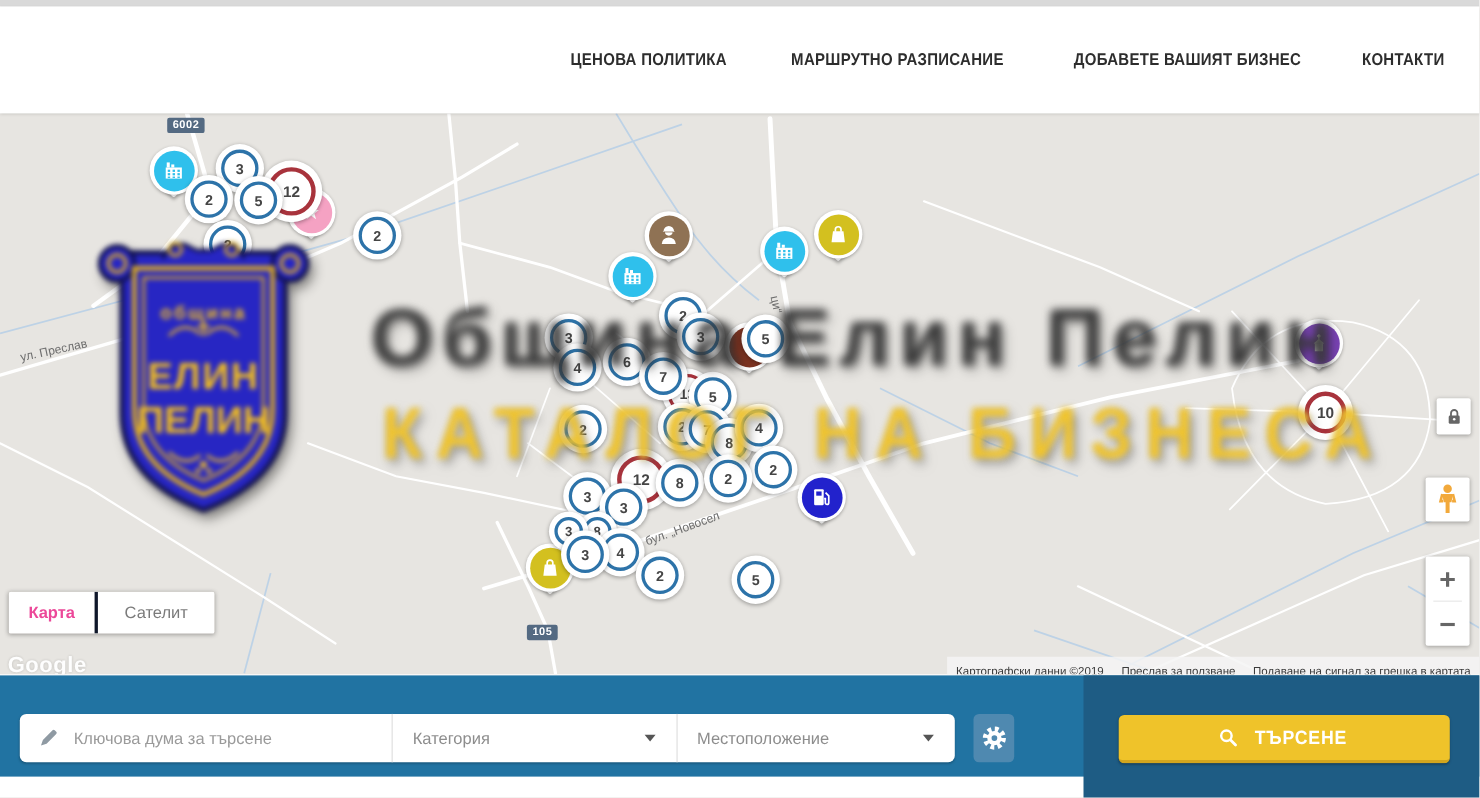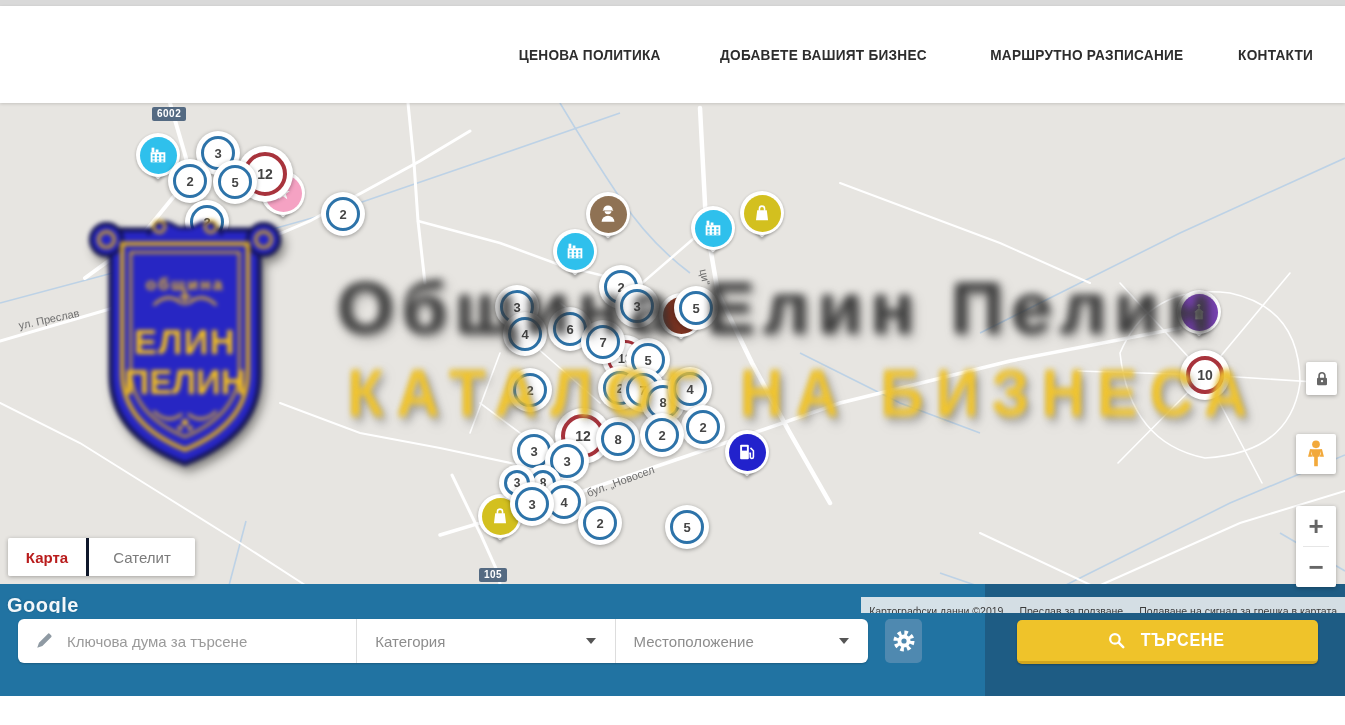--- a/index.html
+++ b/index.html
@@ -51,38 +51,38 @@
     color:#3a3a3a;letter-spacing:8px;white-space:nowrap;filter:blur(4px) drop-shadow(3px 4px 4px rgba(0,0,0,.35));
     pointer-events:none;}
   .wm-subtitle{position:absolute;left:347px;top:252px;z-index:6;font-size:66px;font-weight:700;
     color:#f0c42e;letter-spacing:13px;white-space:nowrap;transform:scaleX(.92);transform-origin:left;
     filter:blur(3px) drop-shadow(4px 5px 4px rgba(80,80,80,.55));pointer-events:none;}
   
   .maptype{position:absolute;left:8px;top:435px;display:flex;z-index:8;
     box-shadow:0 1px 4px rgba(0,0,0,.3);border-radius:2px;overflow:hidden;}
   .maptype-btn{height:38px;background:#fff;display:flex;align-items:center;justify-content:center;
     font-size:15px;cursor:pointer;}
-  .maptype-btn.active{width:78px;font-weight:700;color:#b91c1c;}
+  .maptype-btn.active{width:78px;font-weight:700;color:#ec4899;}
   .maptype-btn.inactive{width:106px;color:#7b7b7b;border-left:3px solid #0f172a;}
   .google-logo{position:absolute;left:7px;top:491px;z-index:8;font-size:20px;font-weight:700;
     color:#fff;letter-spacing:.5px;opacity:.95;text-shadow:0 0 3px rgba(0,0,0,.18);cursor:pointer;}
   .ctl-box{position:absolute;background:#fff;box-shadow:0 1px 4px rgba(0,0,0,.3);border-radius:2px;z-index:8;
     display:flex;align-items:center;justify-content:center;cursor:pointer;}
   .ctl-lock{left:1306px;top:259px;width:31px;height:33px;}
   .ctl-pegman{left:1296px;top:331px;width:40px;height:40px;}
   .ctl-zoom{left:1296px;top:403px;width:40px;height:81px;flex-direction:column;padding:0;}
   .zoom-btn{width:40px;height:40px;display:flex;align-items:center;justify-content:center;
     font-size:26px;font-weight:700;color:#666;cursor:pointer;line-height:1;}
   .zoom-divider{width:26px;height:1px;background:#e6e6e6;}
   .attribution{position:absolute;right:0;bottom:0;height:16px;z-index:8;display:flex;align-items:center;
     gap:0;background:rgba(245,245,245,.85);font-size:10.5px;color:#3b3b3b;}
   .attribution span{padding:0 8px;white-space:nowrap;margin-top:12px;}
   .attribution .attr-link{cursor:pointer;}
   
-  .bottom-bar{position:absolute;left:0;top:584px;width:1345px;height:112px;background:#2173a2;}
+  .bottom-bar{position:absolute;left:0;top:614px;width:1345px;height:92px;background:#2173a2;}
   .bar-right-panel{position:absolute;right:0;top:0;width:360px;height:112px;background:#1e5c84;}
   .search-group{position:absolute;left:18px;top:35px;width:850px;height:44px;background:#fff;
     border-radius:6px;display:flex;box-shadow:0 1px 2px rgba(0,0,0,.2);}
   .sg-field{height:44px;display:flex;align-items:center;position:relative;}
   .sg-keyword{width:339px;border-right:1px solid #ddd;}
   .sg-keyword svg{margin:0 12px 0 17px;flex:0 0 auto;}
   .sg-keyword input{border:none;outline:none;flex:1;font-size:15px;color:#444;height:40px;
     font-family:"Liberation Sans",sans-serif;background:transparent;}
   .sg-keyword input::placeholder{color:#9a9a9a;opacity:1;}
   .sg-select{cursor:pointer;}
@@ -127,22 +127,22 @@
       <circle cx="73.5" cy="149" r="1.6" fill="#f0bd22"></circle>
     </g>
   </defs>
 </svg>
 
 <div class="top-strip"></div>
 
 <div class="header">
   <div class="nav">
     <div class="nav-item"><span>ЦЕНОВА ПОЛИТИКА</span></div>
+    <div class="nav-item"><span>МАРШРУТНО РАЗПИСАНИЕ</span></div>
     <div class="nav-item"><span>ДОБАВЕТЕ ВАШИЯТ БИЗНЕС</span></div>
-    <div class="nav-item"><span>МАРШРУТНО РАЗПИСАНИЕ</span></div>
     <div class="nav-item"><span>КОНТАКТИ</span></div>
   </div>
 </div>
 
 <div class="map">
   <svg class="roads" width="1345" height="510" viewBox="0 0 1345 510">
 
     <g stroke="#bdd2e6" stroke-width="1.6" fill="none">
       <path d="M0,200 L180,152 L330,110 L470,62 L620,10"></path>
       <path d="M560,0 Q590,50 620,95 Q650,140 690,170"></path>

